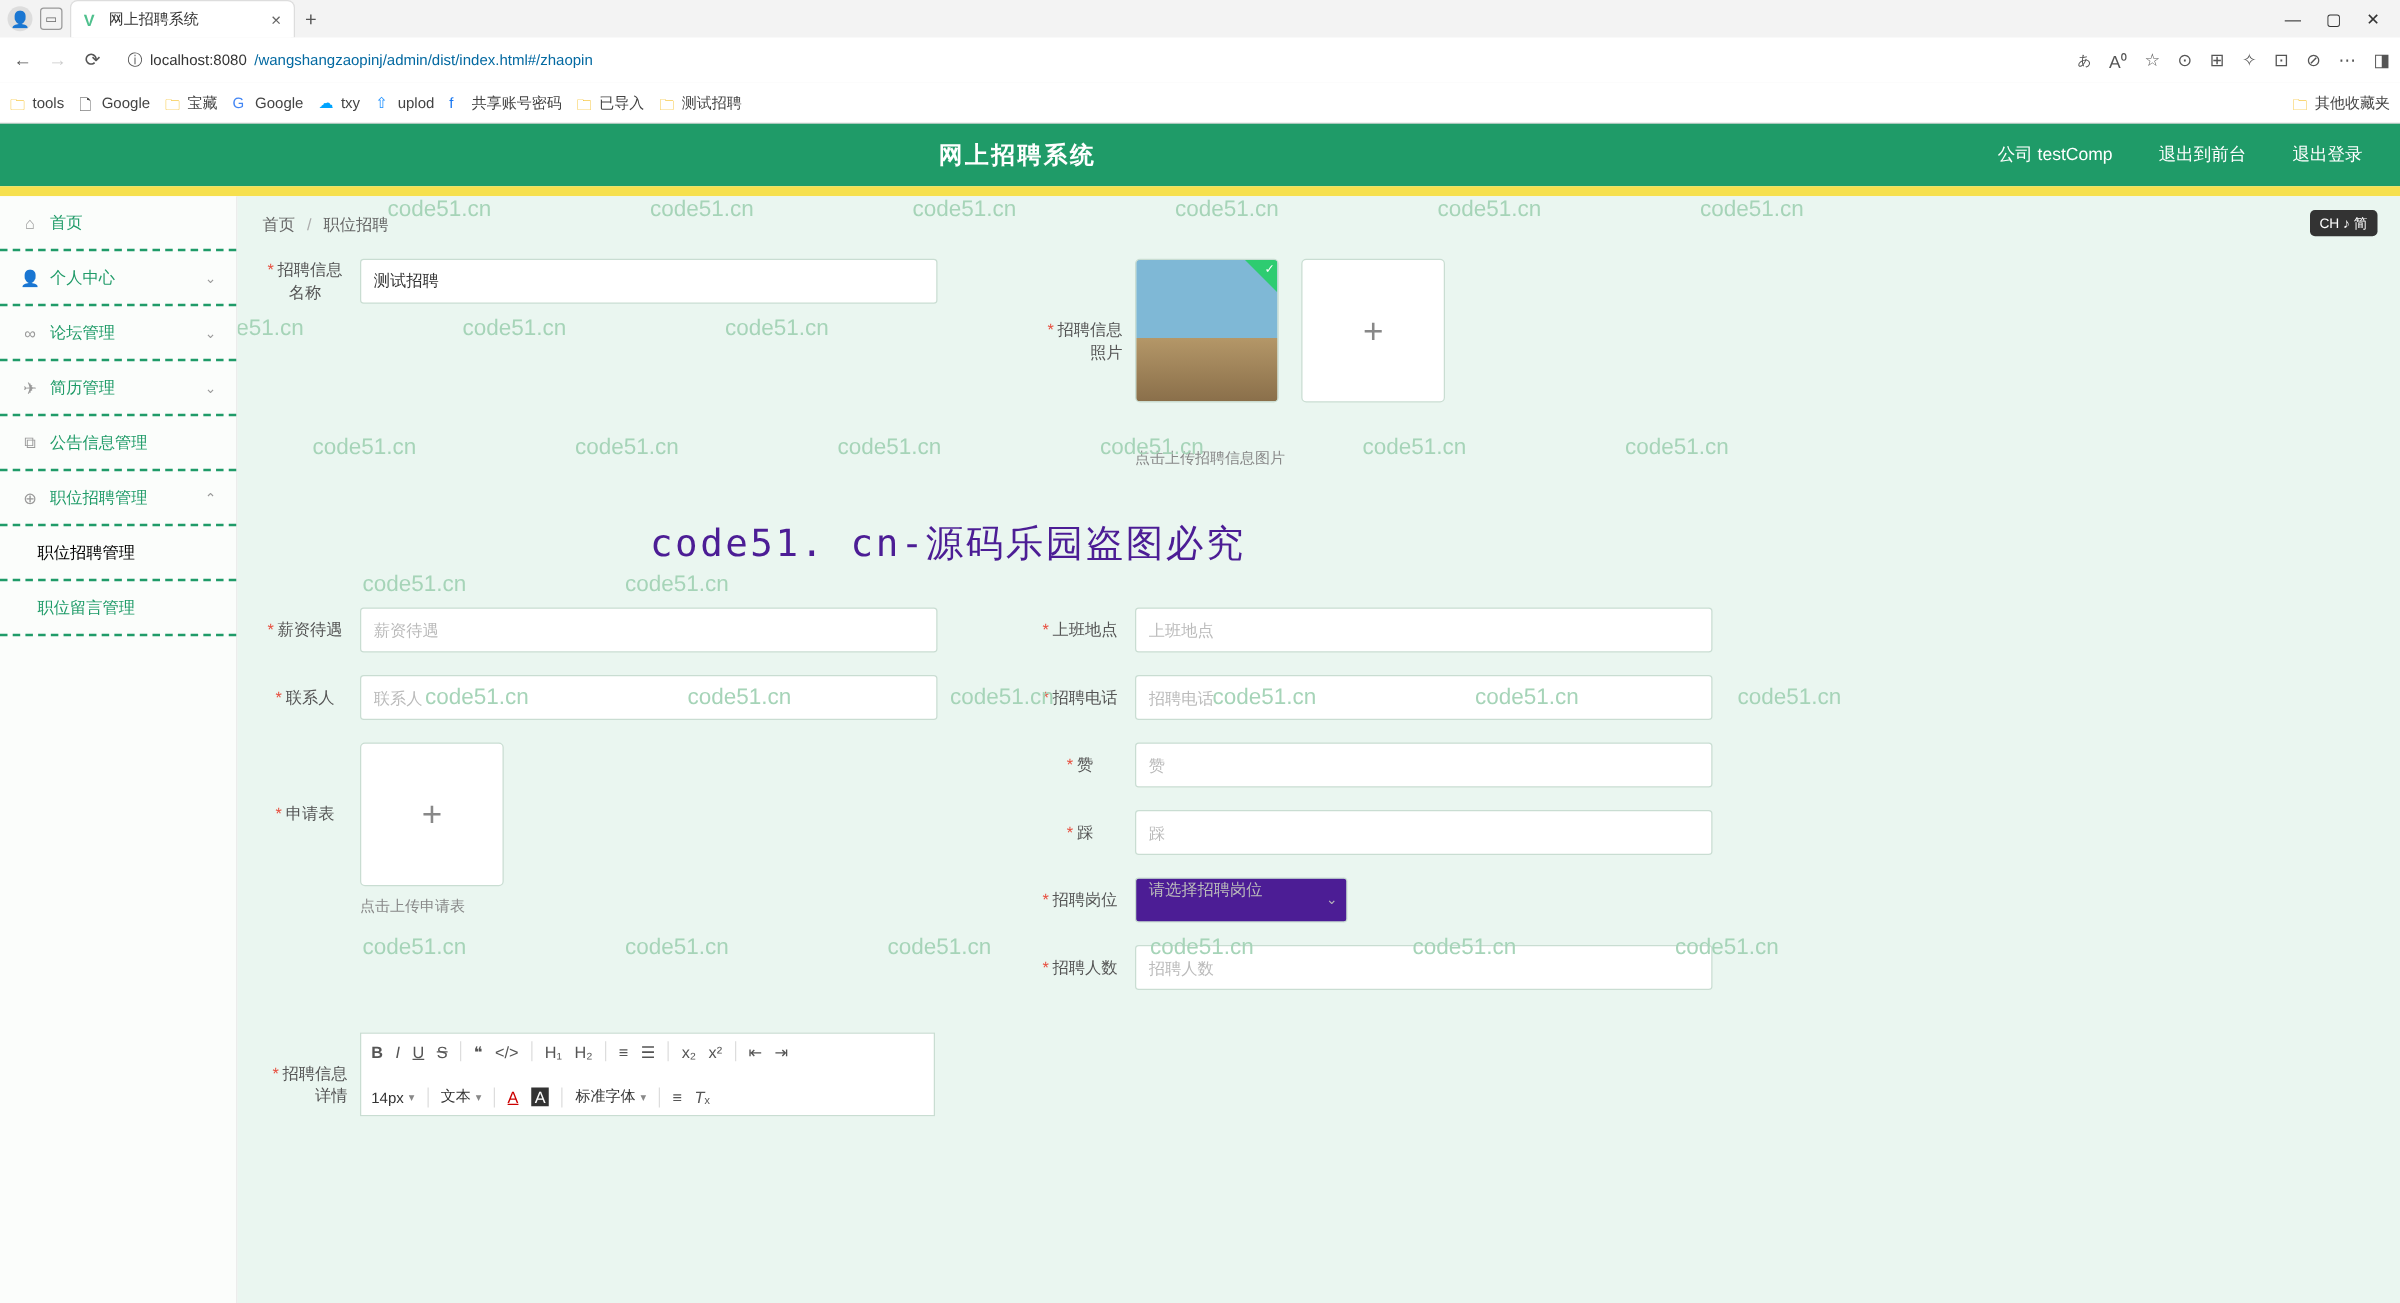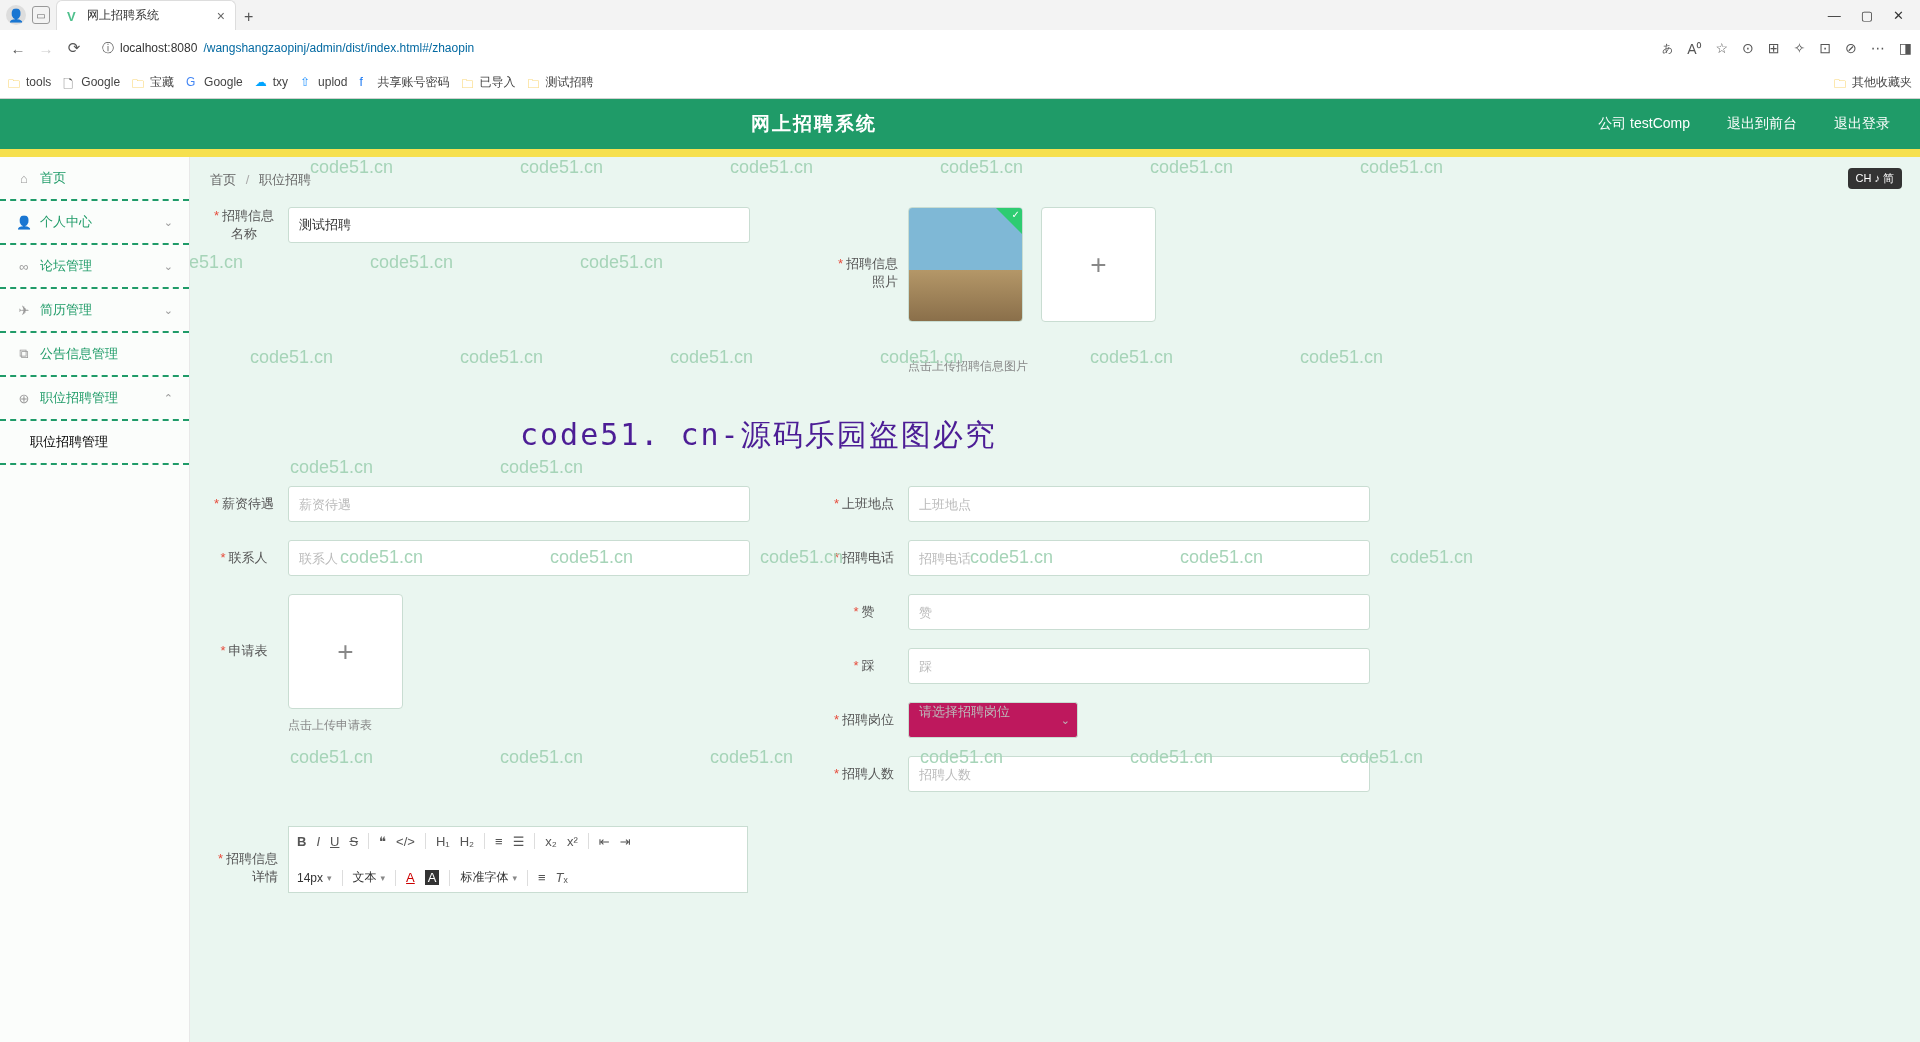--- a/index.html
+++ b/index.html
@@ -46,21 +46,21 @@
 .side-icon { width: 16px; text-align: center; color: #999; }
 
 .main { flex: 1; background: #eaf6f0; padding: 14px 20px; overflow: auto; position: relative; }
 .breadcrumb { font-size: 13px; color: #666; margin-bottom: 18px; }
 .breadcrumb .sep { margin: 0 6px; color: #aaa; }
 .form-row { display: flex; align-items: center; margin-bottom: 18px; }
 .form-row .label { width: 78px; text-align: center; padding-right: 10px; font-size: 13px; color: #555; position: relative; }
 .form-row .label.req::before { content: "*"; color: #e74c3c; margin-right: 3px; }
 .form-row .input { flex: 1; height: 36px; border: 1px solid #c9ddd2; border-radius: 3px; padding: 0 10px; font-size: 13px; background: #fff; color: #333; }
 .form-row .input::placeholder { color: #bbb; }
-.form-row .select { flex: 0 0 170px; height: 36px; border: 1px solid #c9ddd2; border-radius: 3px; padding: 0 26px 0 10px; font-size: 13px; background: #be185d; color: #bbb; position: relative; }
+.form-row .select { flex: 0 0 170px; height: 36px; border: 1px solid #c9ddd2; border-radius: 3px; padding: 0 26px 0 10px; font-size: 13px; background: #4c1d95; color: #bbb; position: relative; }
 .select-caret { position: absolute; right: 8px; top: 50%; transform: translateY(-50%); color: #bbb; font-size: 11px; }
 .select-wrapper { position: relative; flex: 0 0 170px; display: flex; }
 
 .upload-box { width: 115px; height: 115px; border: 1px solid #c9ddd2; background: #fff; display: flex; align-items: center; justify-content: center; font-size: 28px; color: #888; border-radius: 4px; }
 .thumb-box { width: 115px; height: 115px; border: 1px solid #c9ddd2; border-radius: 4px; position: relative; overflow: hidden; background: linear-gradient(to bottom, #7fb8d6 0%, #7fb8d6 55%, #b49768 55%, #8a6f4a 100%); }
 .thumb-box .check { position: absolute; top: 0; right: 0; width: 26px; height: 26px; background: #2ecc71; clip-path: polygon(100% 0, 100% 100%, 0 0); }
 .thumb-box .check::after { content: "✓"; position: absolute; top: 1px; right: 2px; color: #fff; font-size: 10px; }
 .hint-text { font-size: 12px; color: #888; margin-top: 8px; }
 
 .image-section { display: flex; align-items: flex-start; }
@@ -213,20 +213,21 @@
       <div class="side-item">
         <span class="side-icon">⧉</span>
         <span>公告信息管理</span>
       </div>
       <div class="side-item">
         <span class="side-icon">⊕</span>
         <span>职位招聘管理</span>
         <span class="chevron">⌃</span>
       </div>
       <div class="side-sub current">职位招聘管理</div>
+      <div class="side-sub" style="color:#1f9b68">职位留言管理</div>
     </div>
 
     <div class="main">
       <div class="breadcrumb">
         <span>首页</span>
         <span class="sep">/</span>
         <span>职位招聘</span>
       </div>
 
       <div style="display:flex; gap:80px; align-items:flex-start;">

